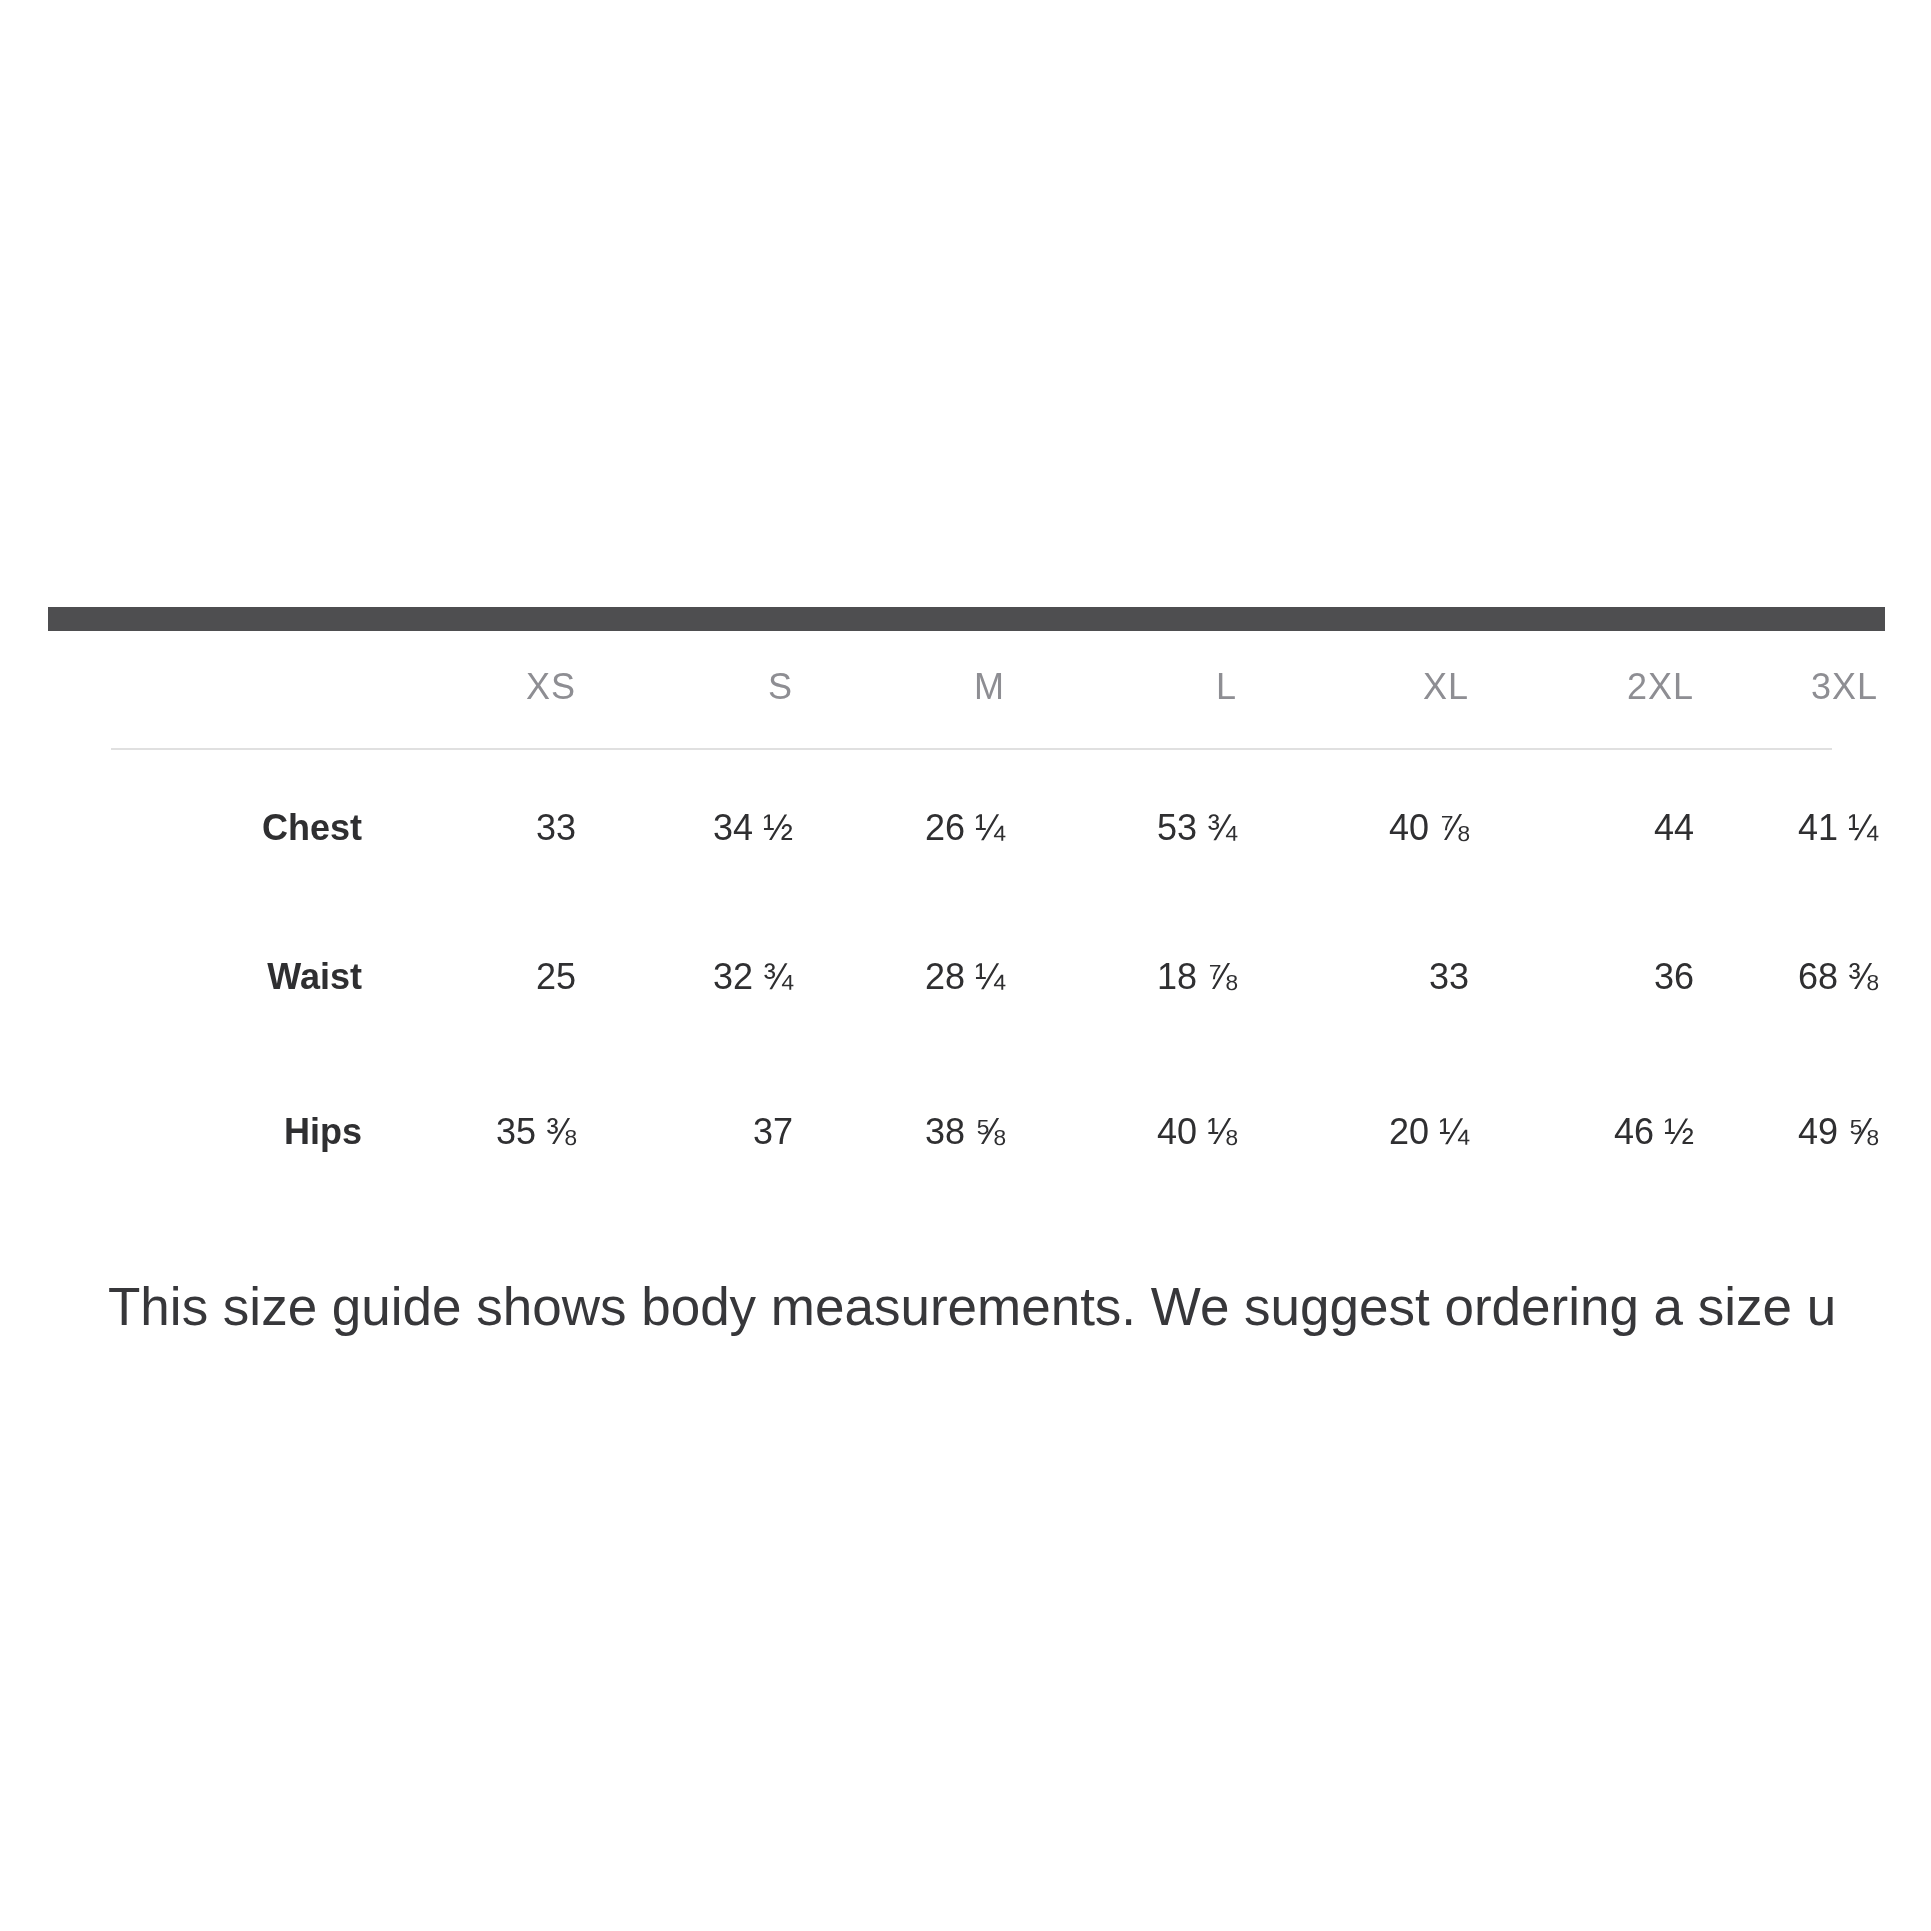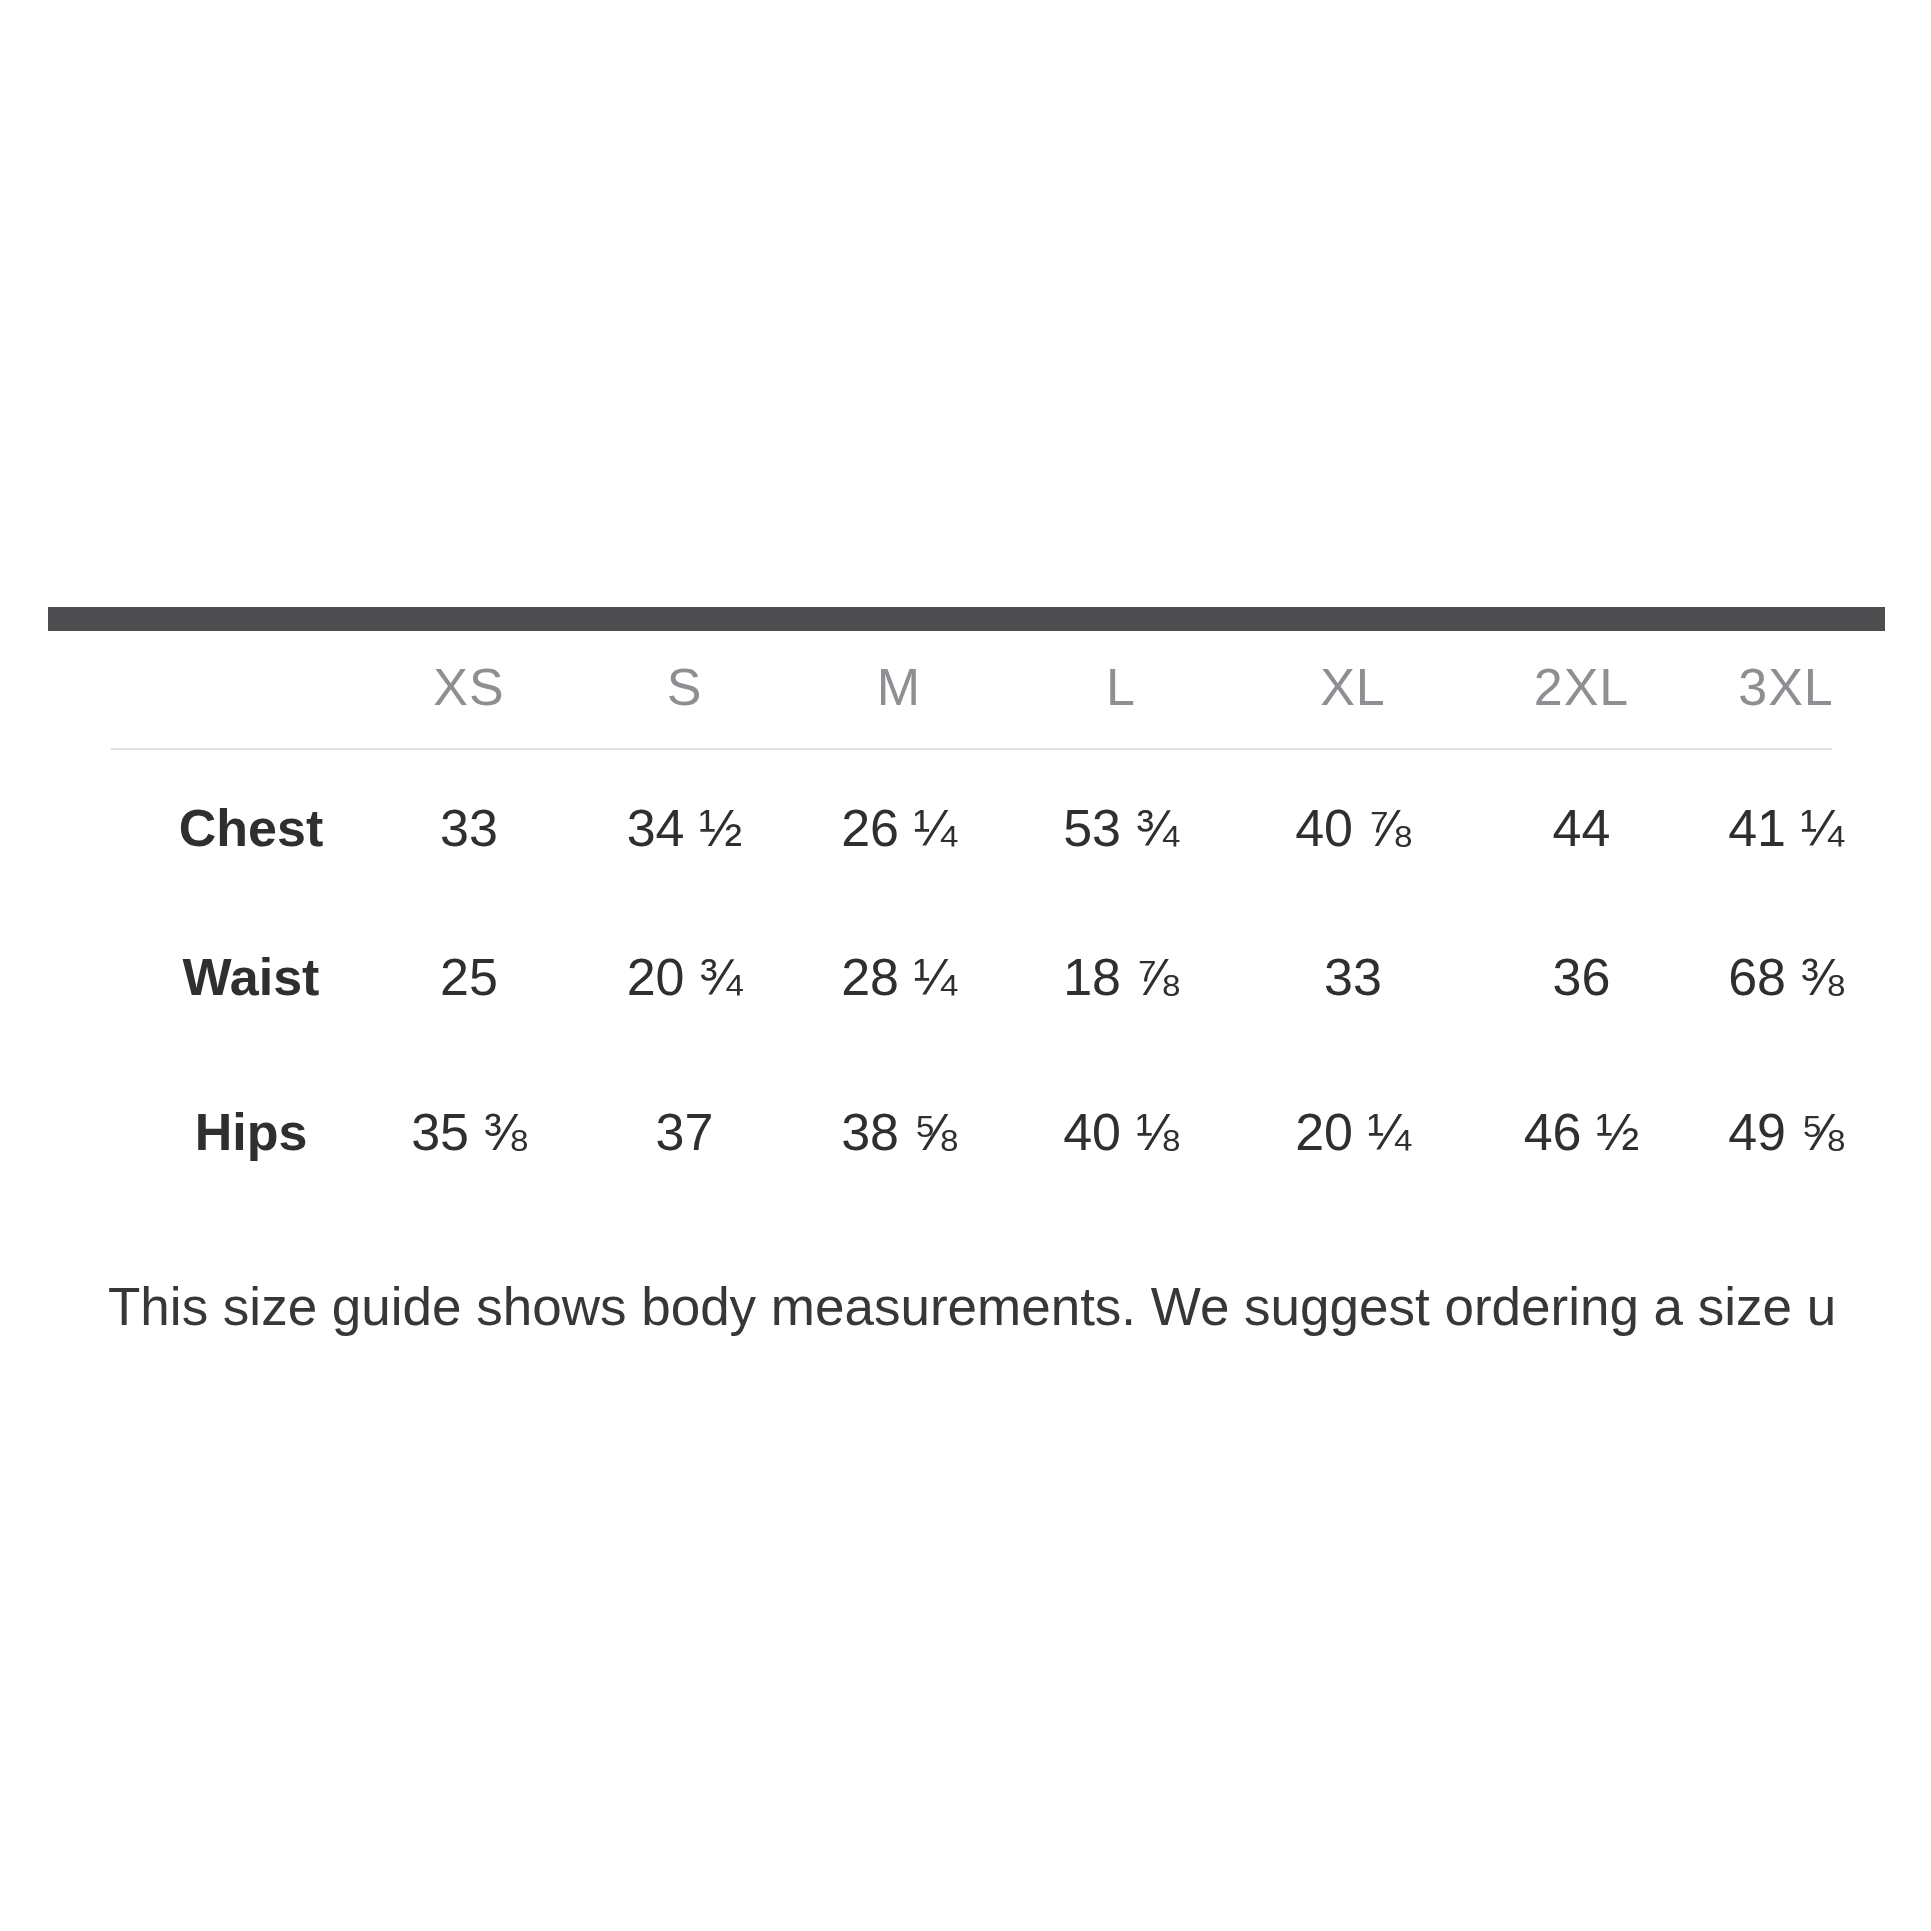--- a/index.html
+++ b/index.html
@@ -24,22 +24,22 @@
     position:absolute;left:48px;top:607px;width:1837px;height:24px;
     background:var(--bar);
   }
   .grid{
     position:absolute;left:140px;width:1738px;
     display:grid;
     grid-template-columns:222px 214px 217px 212px 232px 232px 225px minmax(0,1fr);
     align-items:center;
   }
   .cell{
-    font-size:52px;line-height:54px;white-space:nowrap;
-    text-align:center;
+    font-size:36px;line-height:54px;white-space:nowrap;
+    text-align:right;
   }
   .header-row{top:658px;height:58px;}
   .header-cell{color:var(--header-text);letter-spacing:1px;}
   .divider{
     position:absolute;left:111px;top:748px;width:1721px;height:1.9px;
     background:var(--divider);
   }
   .data-row{height:54px;}
   .row-chest{top:801px;}
   .row-waist{top:950px;}
@@ -80,21 +80,21 @@
     <div class="cell">26 ¼</div>
     <div class="cell">53 ¾</div>
     <div class="cell">40 ⅞</div>
     <div class="cell">44</div>
     <div class="cell">41 ¼</div>
   </div>
 
   <div class="grid data-row row-waist">
     <div class="cell label-cell">Waist</div>
     <div class="cell">25</div>
-    <div class="cell">20 ¾</div>
+    <div class="cell">32 ¾</div>
     <div class="cell">28 ¼</div>
     <div class="cell">18 ⅞</div>
     <div class="cell">33</div>
     <div class="cell">36</div>
     <div class="cell">68 ⅜</div>
   </div>
 
   <div class="grid data-row row-hips">
     <div class="cell label-cell">Hips</div>
     <div class="cell">35 ⅜</div>

